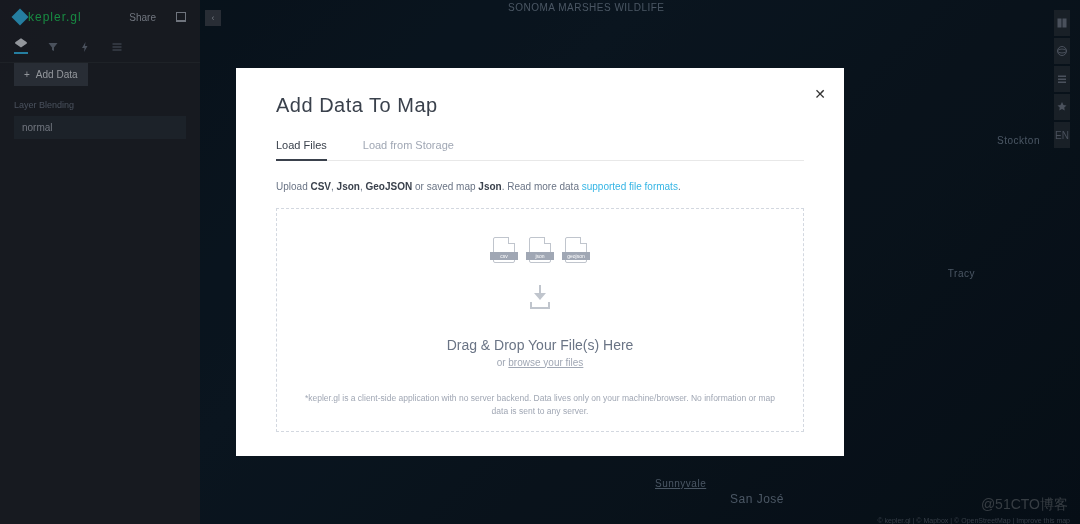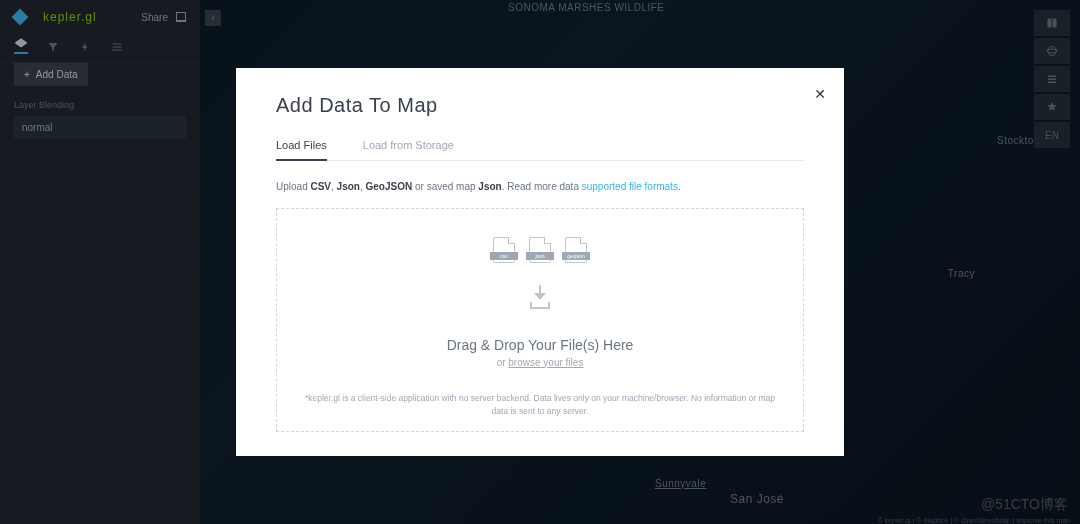--- a/index.html
+++ b/index.html
@@ -3,38 +3,38 @@
   <meta charset="utf-8">
   <style>
     * { margin: 0; padding: 0; box-sizing: border-box; font-family: -apple-system, BlinkMacSystemFont, "Segoe UI", Helvetica, Arial, sans-serif; }
     body { width: 1080px; height: 524px; overflow: hidden; background: #0f1419; position: relative; }
     
     .map-bg { position: absolute; inset: 0; background: linear-gradient(135deg, #0a1825 0%, #0f1f2d 40%, #0a1520 100%); padding-left: 28px; }
     .map-label { position: absolute; color: #6b7c8f; font-size: 10px; font-weight: 300; letter-spacing: 0.5px; }
     
     .sidebar { position: absolute; left: 0; top: 0; width: 200px; height: 100%; background: rgba(36, 39, 48, 0.92); padding: 10px 0; }
     .sidebar-header { display: flex; justify-content: space-between; align-items: center; padding: 0 14px 8px; }
-    .logo { display: flex; align-items: center; gap: 17px; color: #84cc16; font-size: 12px; font-weight: 500; letter-spacing: 1px; }
+    .logo { display: flex; align-items: center; gap: 2px; color: #22c55e; font-size: 12px; font-weight: 500; letter-spacing: 1px; }
     .logo-icon { width: 12px; height: 12px; background: #35b5e5; transform: rotate(45deg); }
-    .share { color: #a0a7b4; font-size: 10px; display: flex; align-items: center; gap: 8px; }
+    .share { color: #a0a7b4; font-size: 10px; display: flex; align-items: center; gap: 20px; }
     .share-icon { width: 10px; height: 10px; border: 1px solid #a0a7b4; border-bottom: 2px solid #a0a7b4; position: relative; }
     
     .tabs-row { display: flex; gap: 18px; padding: 8px 14px; border-bottom: 1px solid rgba(255,255,255,0.05); }
     .tab-icon { width: 14px; height: 14px; display: flex; align-items: center; justify-content: center; color: #6a7485; }
     .tab-icon.active { color: #d3d8e0; border-bottom: 2px solid #35b5e5; padding-bottom: 4px; }
     
     .section-title { color: #a0a7b4; font-size: 14px; letter-spacing: 1px; padding: 12px 14px 10px; font-weight: 400; }
     .add-data-btn { margin: 0 14px 14px; background: #3a414c; color: #d3d8e0; border: none; padding: 6px 10px; font-size: 10px; display: flex; align-items: center; gap: 6px; cursor: pointer; }
     .blending-label { color: #6a7485; font-size: 9px; padding: 0 14px 6px; }
     .blending-select { margin: 0 14px; background: #29323c; border: none; color: #a0a7b4; padding: 6px 8px; font-size: 10px; width: calc(100% - 28px); }
     
     .collapse-btn { position: absolute; left: 205px; top: 10px; width: 16px; height: 16px; background: #3a414c; color: #a0a7b4; display: flex; align-items: center; justify-content: center; font-size: 9px; }
     
     .right-toolbar { position: absolute; right: 10px; top: 10px; display: flex; flex-direction: column; gap: 2px; }
-    .rt-btn { width: 36px; height: 26px; background: rgba(41, 50, 60, 0.85); display: flex; align-items: center; justify-content: center; color: #6a7485; font-size: 10px; }
+    .rt-btn { width: 16px; height: 26px; background: rgba(41, 50, 60, 0.85); display: flex; align-items: center; justify-content: center; color: #6a7485; font-size: 10px; }
     
     .modal-overlay { position: absolute; inset: 0; background: rgba(0,0,0,0.3); display: flex; align-items: center; justify-content: center; }
     .modal { width: 608px; background: #fff; padding: 26px 40px 24px; position: relative; }
     .modal-close { position: absolute; right: 18px; top: 18px; font-size: 14px; color: #333; cursor: pointer; background: none; border: none; }
     .modal-title { font-size: 20px; color: #3a414c; font-weight: 400; letter-spacing: 0.5px; margin-bottom: 22px; }
     
     .modal-tabs { display: flex; gap: 36px; border-bottom: 1px solid #e8e8e8; margin-bottom: 20px; }
     .modal-tab { padding-bottom: 8px; font-size: 11px; color: #a0a7b4; cursor: pointer; }
     .modal-tab.active { color: #3a414c; font-weight: 500; border-bottom: 2px solid #3a414c; margin-bottom: -1px; }
     

